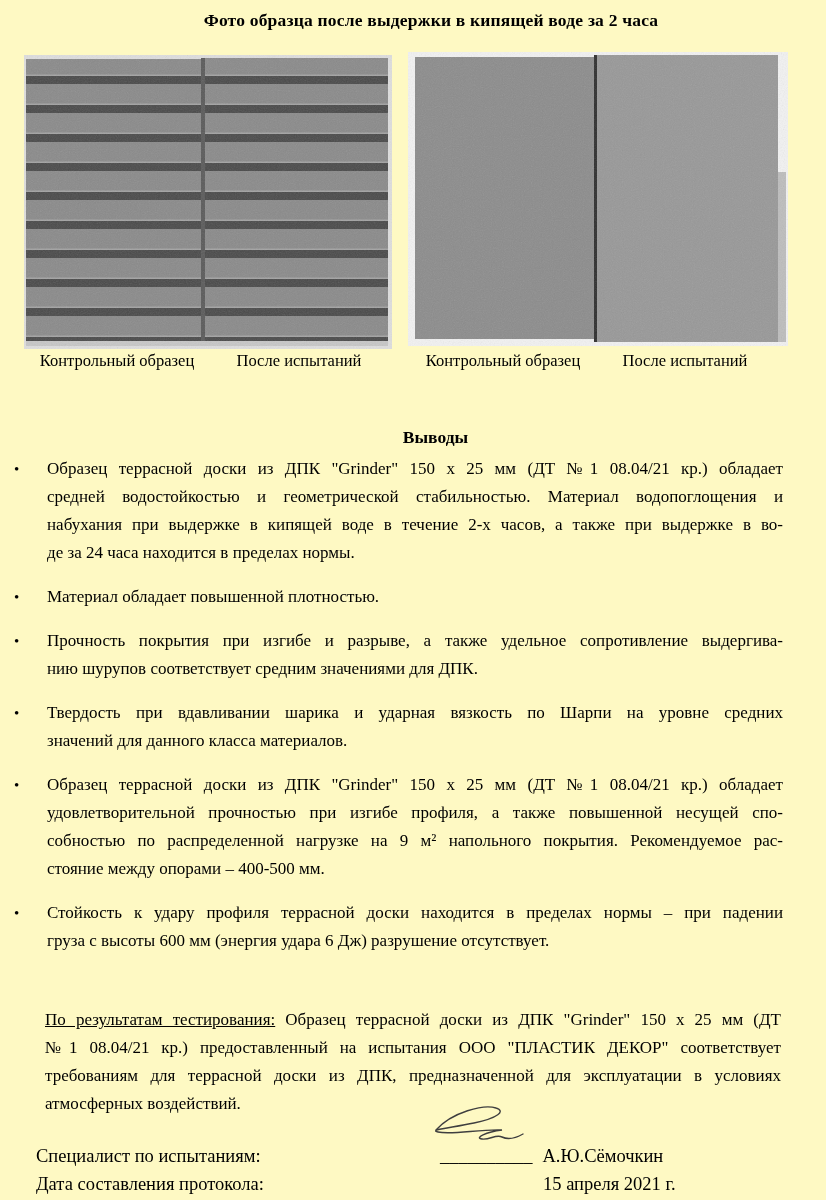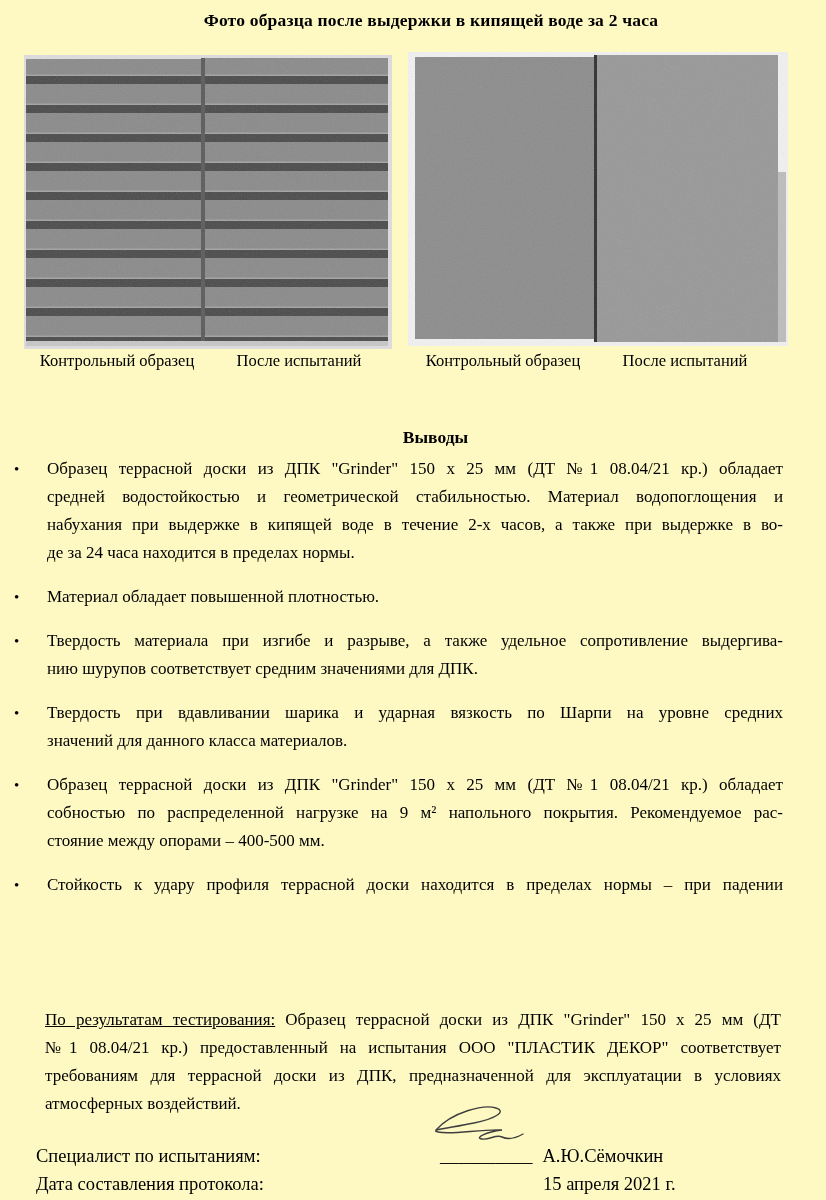--- a/index.html
+++ b/index.html
@@ -105,43 +105,45 @@
       </div>
       <div class="bullet-item">
         <span class="bullet-marker">•</span>
         <div class="bullet-text">
           <div class="line last">Материал обладает повышенной плотностью.</div>
         </div>
       </div>
       <div class="bullet-item">
         <span class="bullet-marker">•</span>
         <div class="bullet-text">
-          <div class="line">Твердость материала при изгибе и разрыве, а также удельное сопротивление выдергива-</div>
+          <div class="line">Прочность покрытия при изгибе и разрыве, а также удельное сопротивление выдергива-</div>
           <div class="line last">нию шурупов соответствует средним значениями для ДПК.</div>
         </div>
       </div>
       <div class="bullet-item">
         <span class="bullet-marker">•</span>
         <div class="bullet-text">
           <div class="line">Твердость при вдавливании шарика и ударная вязкость по Шарпи на уровне средних</div>
           <div class="line last">значений для данного класса материалов.</div>
         </div>
       </div>
       <div class="bullet-item">
         <span class="bullet-marker">•</span>
         <div class="bullet-text">
           <div class="line">Образец террасной доски из ДПК "Grinder" 150 х 25 мм (ДТ №1 08.04/21 кр.) обладает</div>
+          <div class="line">удовлетворительной прочностью при изгибе профиля, а также повышенной несущей спо-</div>
           <div class="line">собностью по распределенной нагрузке на 9 м² напольного покрытия. Рекомендуемое рас-</div>
           <div class="line last">стояние между опорами – 400-500 мм.</div>
         </div>
       </div>
       <div class="bullet-item">
         <span class="bullet-marker">•</span>
         <div class="bullet-text">
           <div class="line">Стойкость к удару профиля террасной доски находится в пределах нормы – при падении</div>
+          <div class="line last">груза с высоты 600 мм (энергия удара 6 Дж) разрушение отсутствует.</div>
         </div>
       </div>
     </div>
 
   <div class="result-par" id="result-par">
       <div class="line"><span class="u">По результатам тестирования:</span><span> Образец террасной доски из ДПК "Grinder" 150 х 25 мм (ДТ</span></div>
       <div class="line">№1 08.04/21 кр.) предоставленный на испытания ООО "ПЛАСТИК ДЕКОР" соответствует</div>
       <div class="line">требованиям для террасной доски из ДПК, предназначенной для эксплуатации в условиях</div>
       <div class="line last">атмосферных воздействий.</div>
     </div>

